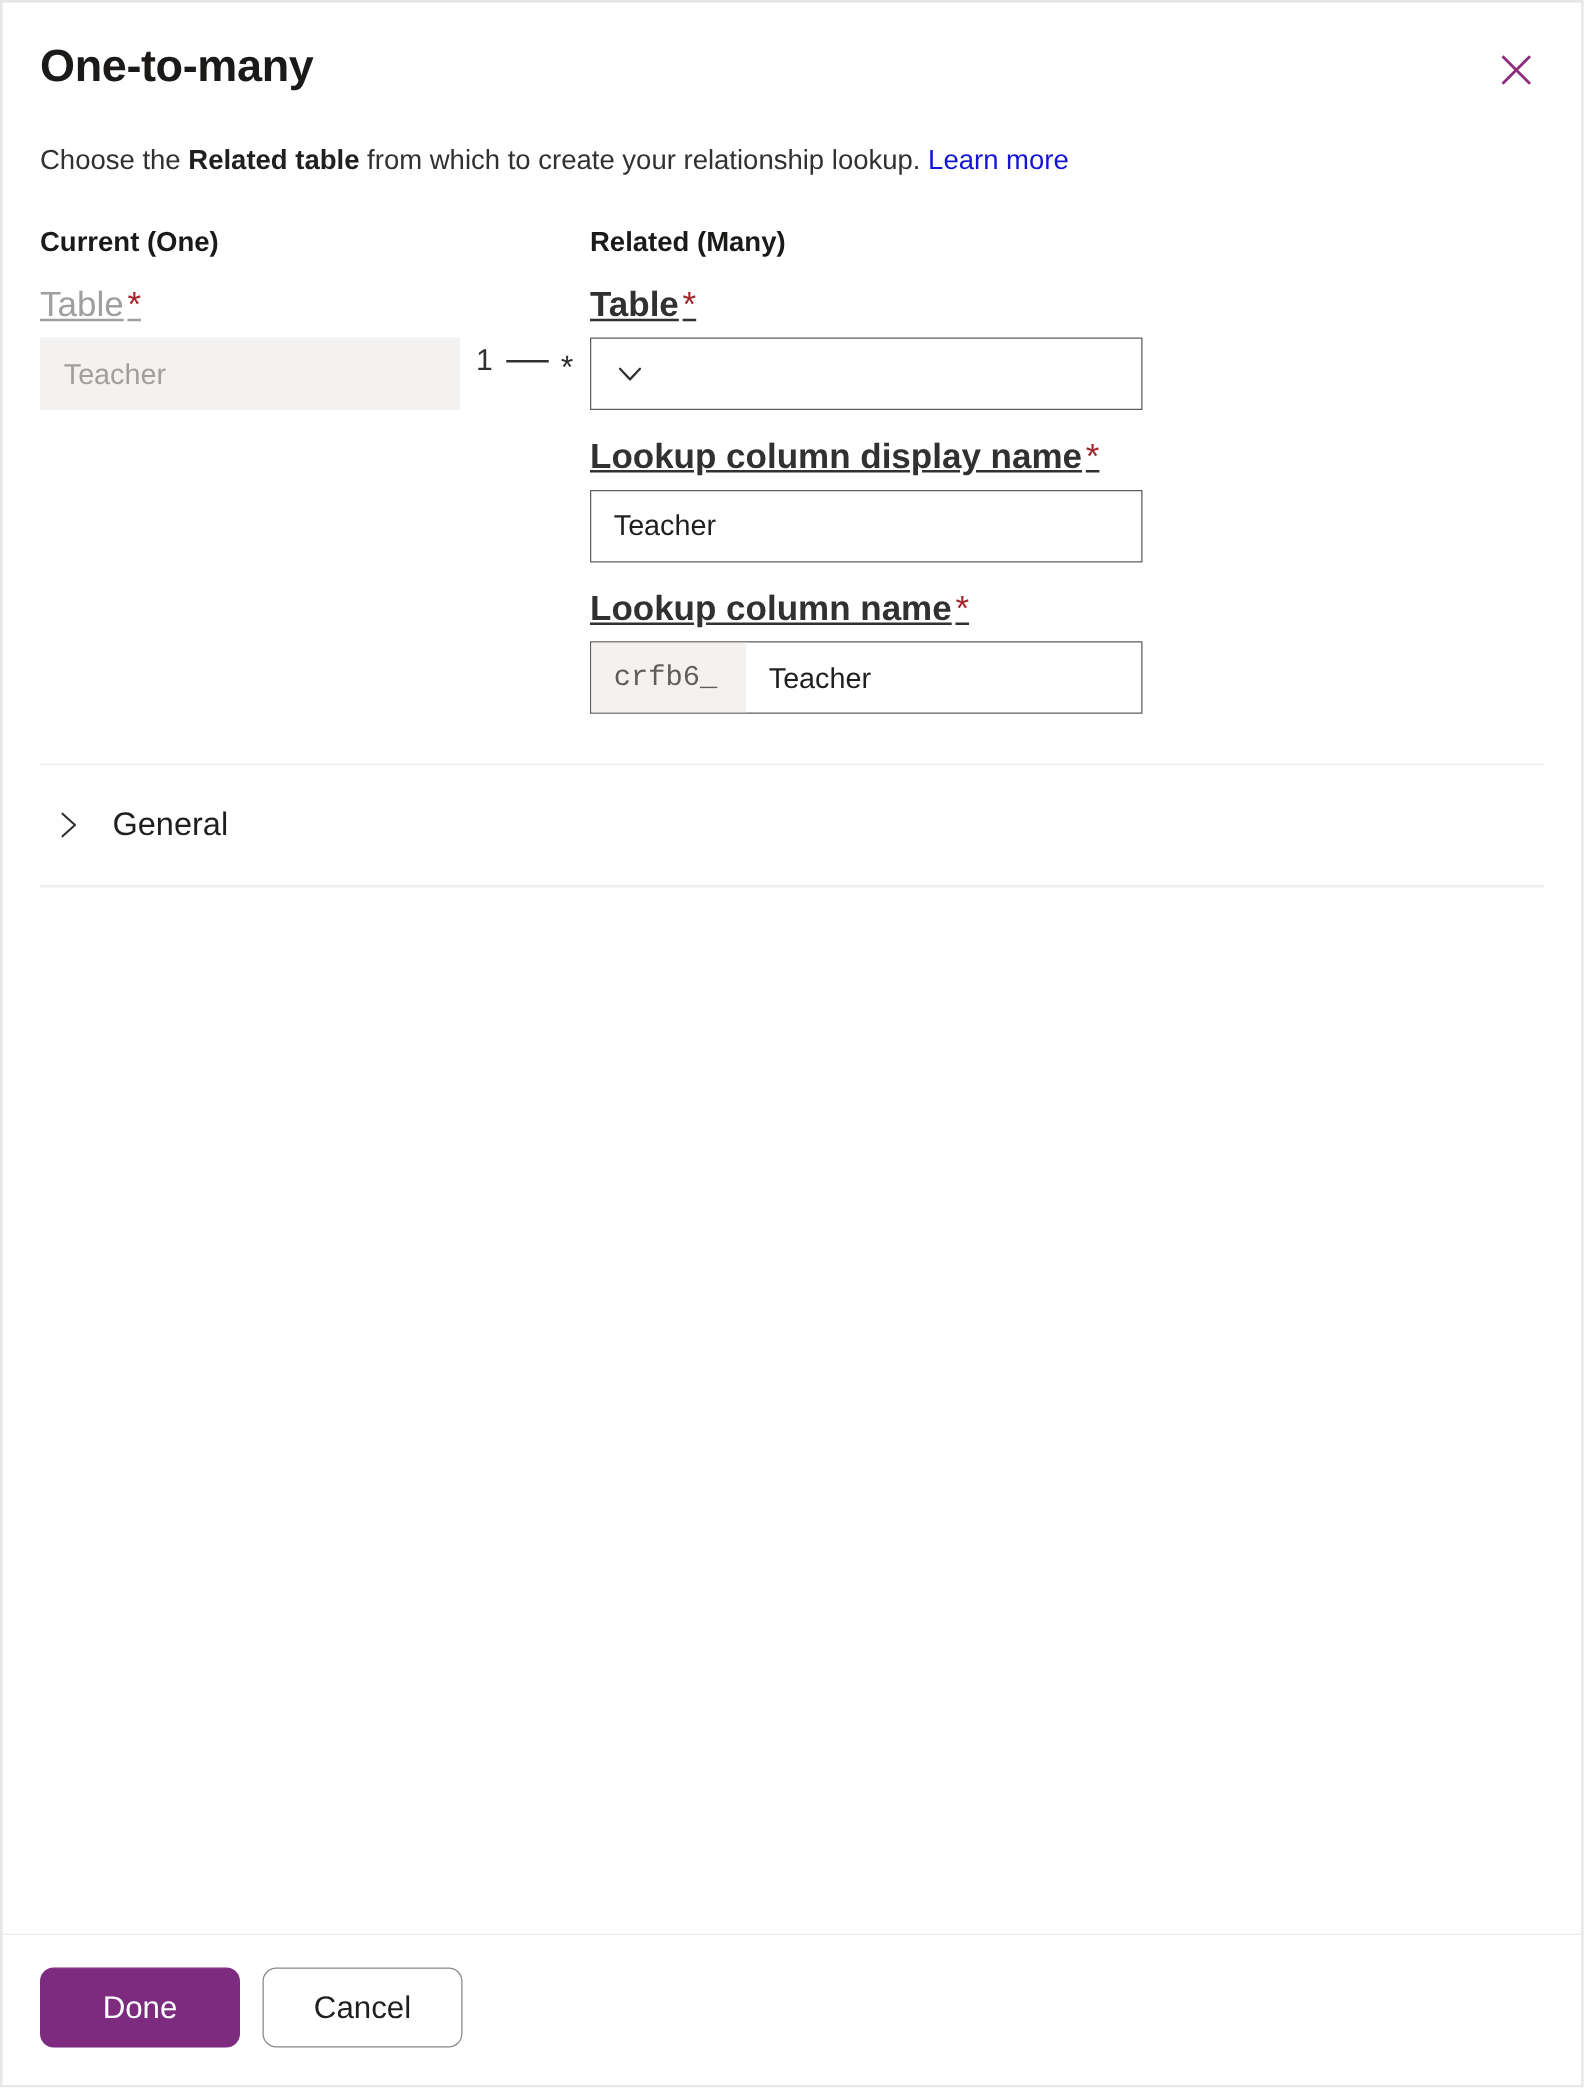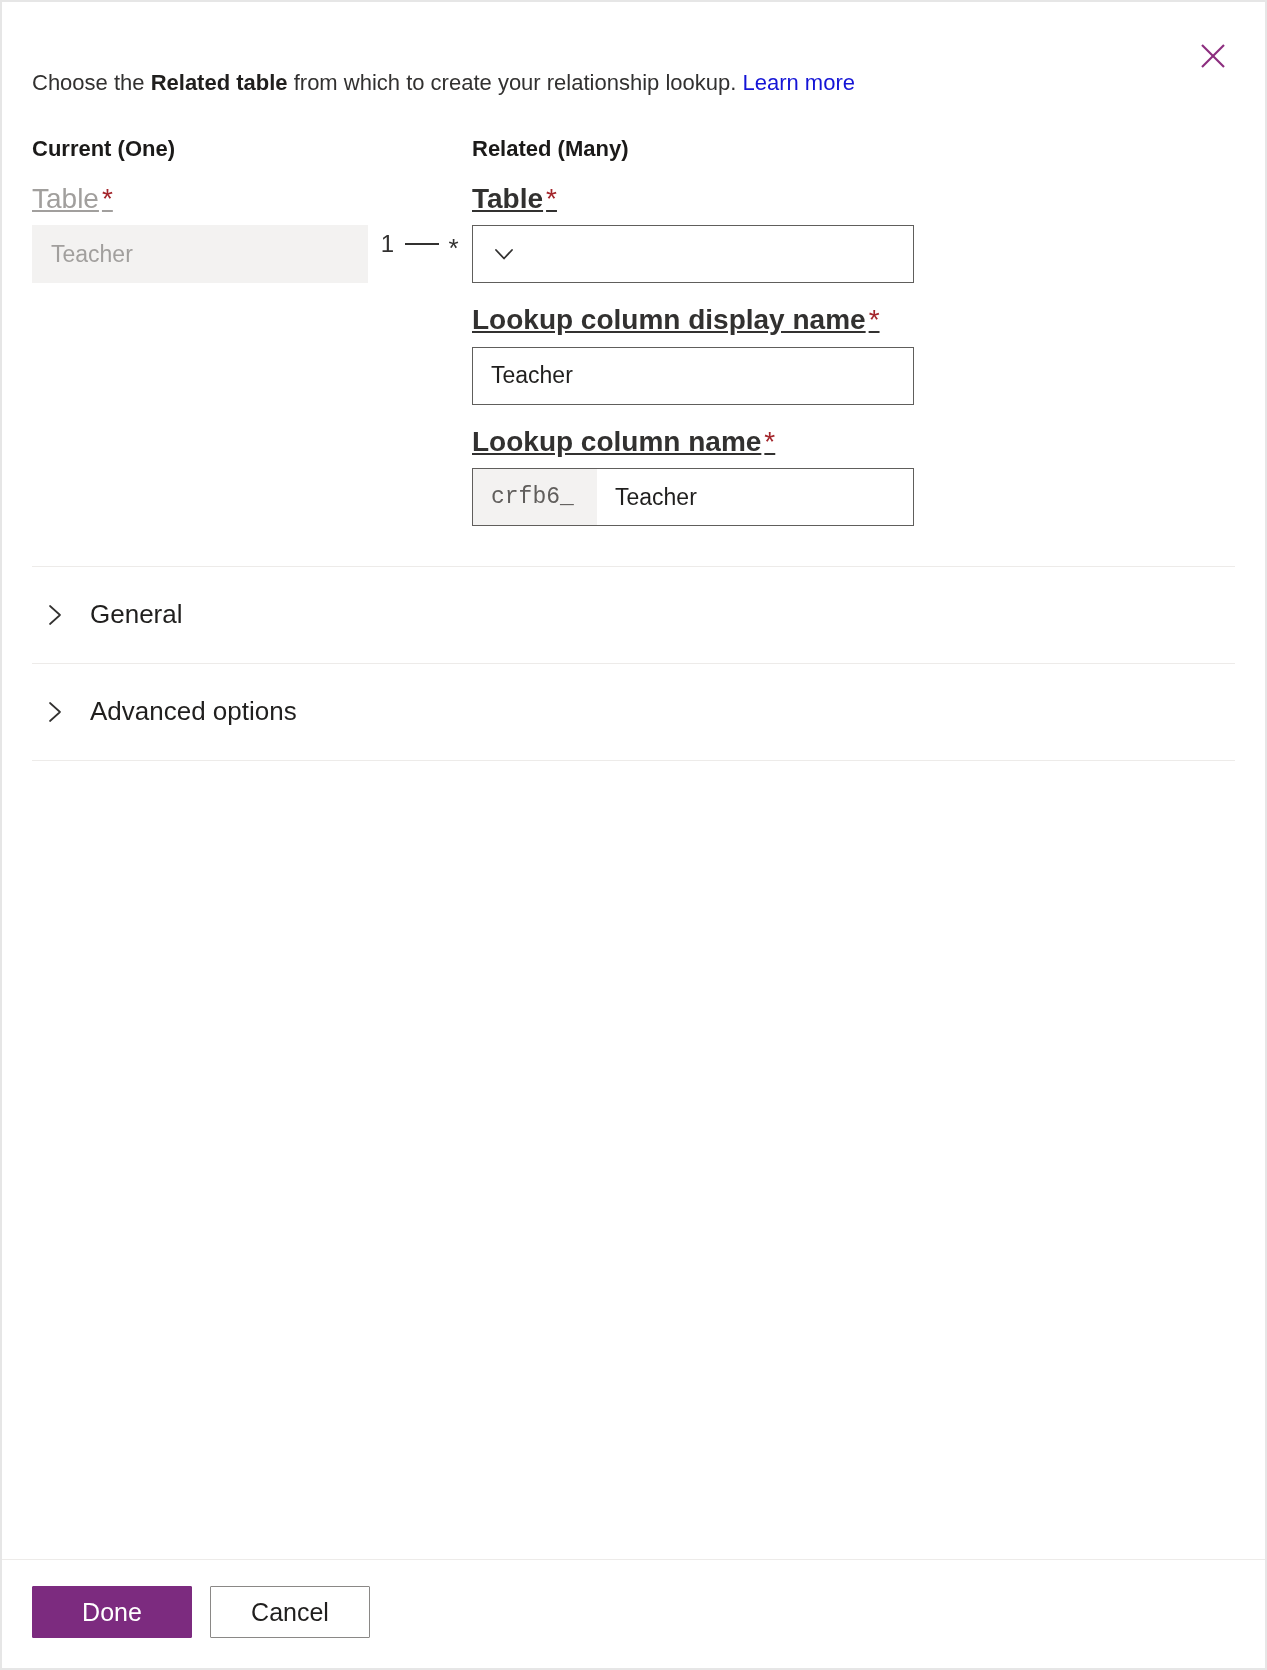--- a/index.html
+++ b/index.html
@@ -206,24 +206,24 @@
   
   .footer-sep { height: 1px; background: #edebe9; }
   .footer {
     padding: 26px 30px 30px 30px;
     display: flex;
     gap: 18px;
   }
   .btn {
     font-family: "Liberation Sans", sans-serif;
     font-size: 25px;
-    height: 52px;
+    height: 64px;
     min-width: 160px;
     padding: 0 24px;
-    border-radius: 1px;
+    border-radius: 11px;
     cursor: pointer;
     display: inline-flex;
     align-items: center;
     justify-content: center;
     box-sizing: border-box;
   }
   .btn-primary {
     background: #7c2b7f;
     color: #ffffff;
     border: 1px solid #7c2b7f;
@@ -233,20 +233,21 @@
     color: #201f1e;
     border: 1px solid #8a8886;
   }
 </style>
 </head>
 <body>
 
 <div id="page">
 
   <div class="panel-header">
+    <h1 class="panel-title">One-to-many</h1>
     <button class="close-btn">
       <span>
         <svg width="30" height="30" viewBox="0 0 30 30" aria-hidden="true">
           <line x1="4" y1="4" x2="26" y2="26" stroke="#8c2d7e" stroke-width="2.2"></line>
           <line x1="26" y1="4" x2="4" y2="26" stroke="#8c2d7e" stroke-width="2.2"></line>
         </svg>
       </span>
     </button>
   </div>
 
@@ -309,28 +310,20 @@
       <span class="chev-right">
         <svg width="20" height="28" viewBox="0 0 20 28" aria-hidden="true">
           <polyline points="5,5 15,14 5,23" fill="none" stroke="#323130" stroke-width="1.7" stroke-linecap="round" stroke-linejoin="round"></polyline>
         </svg>
       </span>
       <span class="accordion-label">General</span>
     </div>
 
     <div class="divider"></div>
 
-    <div class="accordion-row">
-      <span class="chev-right">
-        <svg width="20" height="28" viewBox="0 0 20 28" aria-hidden="true">
-          <polyline points="5,5 15,14 5,23" fill="none" stroke="#323130" stroke-width="1.7" stroke-linecap="round" stroke-linejoin="round"></polyline>
-        </svg>
-      </span>
-      <span class="accordion-label">Advanced options</span>
-    </div>
 
     <div class="divider"></div>
   </div>
 
   <div class="spacer"></div>
 
   <div class="footer-sep"></div>
   <div class="footer">
     <button class="btn btn-primary">Done</button>
     <button class="btn btn-secondary">Cancel</button>

